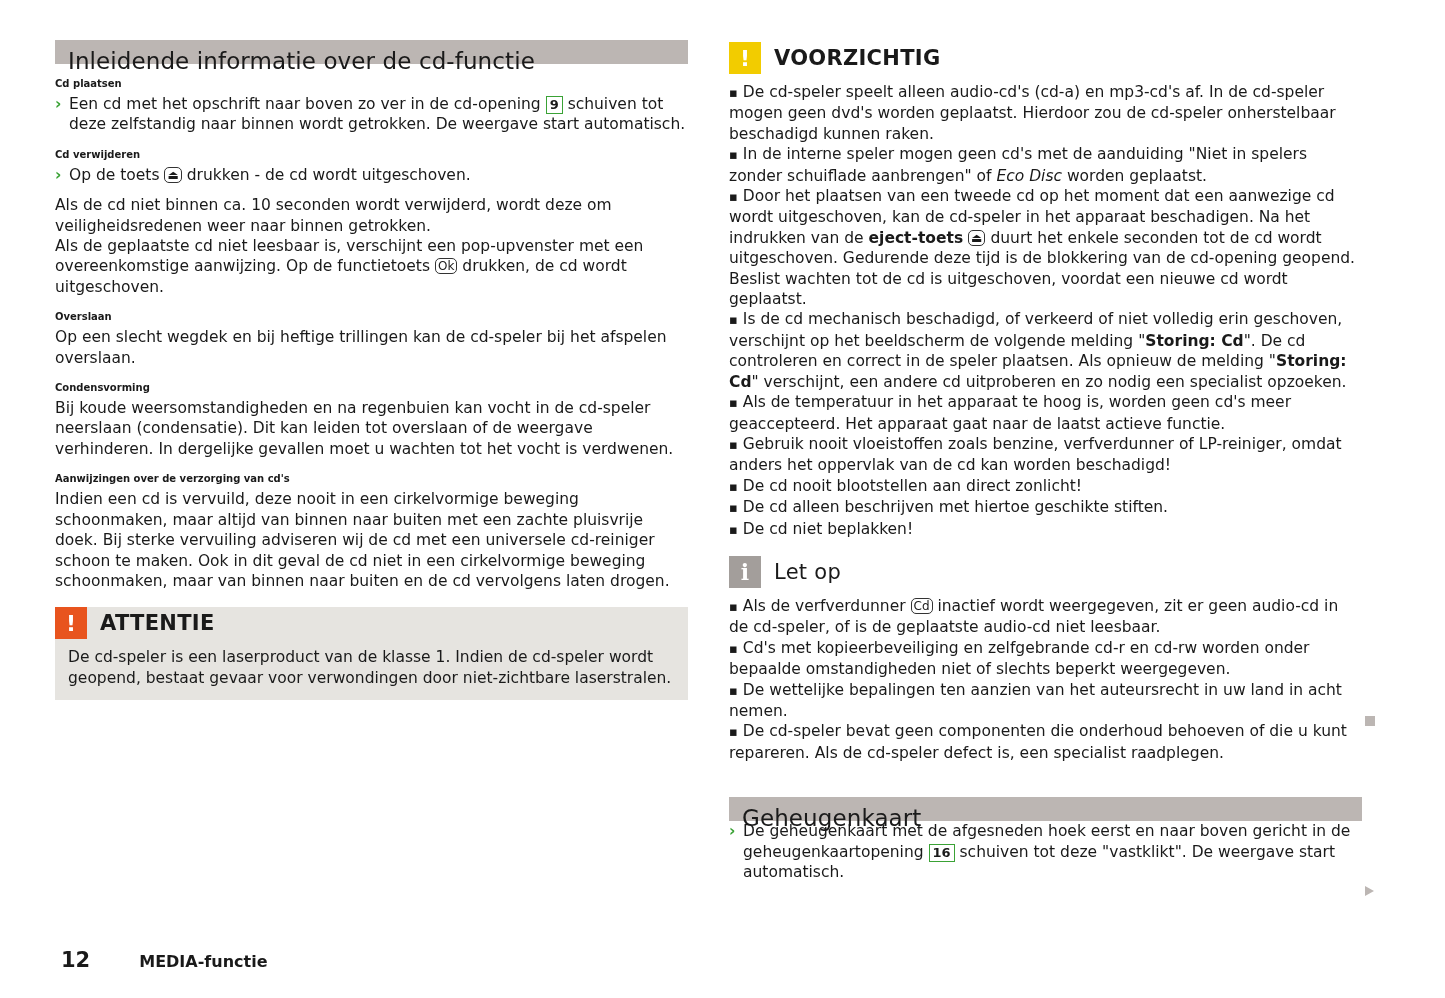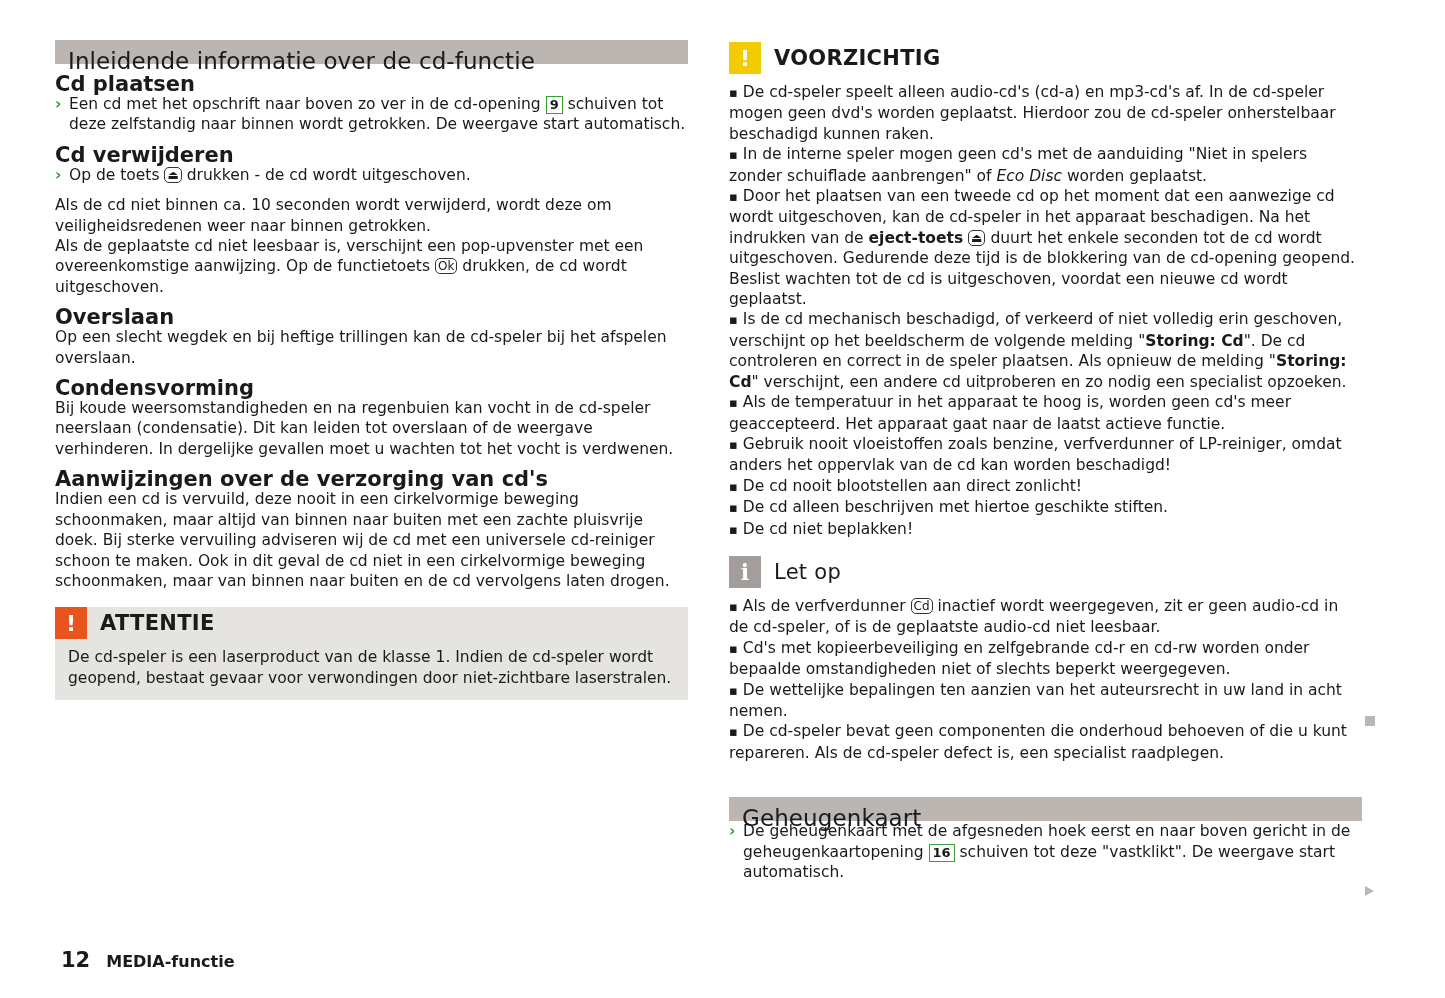--- a/index.html
+++ b/index.html
@@ -3,41 +3,41 @@
 <meta charset="utf-8">
 <style>
   html, body { margin:0; padding:0; background:#ffffff; }
   body { width:1445px; height:998px; position:relative; overflow:hidden;
          font-family:"DejaVu Sans", "Liberation Sans", sans-serif; color:#1a1a1a; }
   .col { position:absolute; top:40px; }
   .col-left { left:55px; width:633px; }
   .col-right { left:729px; width:633px; }
   .sec-title { background:#bcb6b3; height:24px; box-sizing:border-box; padding:6px 13px;
                font-size:23px; font-weight:normal; letter-spacing:0.1px; line-height:30px; }
-  .sub { font-weight:bold; font-size:21px; line-height:20px; margin-top:10px; }
+  .sub { font-weight:bold; font-size:10px; line-height:20px; margin-top:10px; }
   p { margin:0; font-size:15.5px; line-height:20.4px; }
   .step { position:relative; padding-left:14px; }
   .step .chev { position:absolute; left:0; top:0; color:#3aa235; font-weight:bold; }
   .gap { height:10px; }
   .key { display:inline-block; border:1.3px solid #333; border-radius:5px; padding:0 2px;
          font-size:12px; line-height:15px; height:16px; vertical-align:1px; min-width:14px; text-align:center; box-sizing:border-box; }
   .ref { display:inline-block; border:1.5px solid #3aa235; padding:0 3px; font-weight:bold;
          font-size:13px; line-height:16px; height:18px; vertical-align:0px; box-sizing:border-box; }
   .warn-box { background:#e6e4e0; margin-top:16px; padding-bottom:12px; }
   .warn-head { display:flex; align-items:center; height:32px; }
   .warn-icon { width:32px; height:32px; display:flex; align-items:center; justify-content:center;
                color:#fff; font-weight:bold; font-size:22px; }
   .warn-label { margin-left:13px; font-size:21px; font-weight:bold; letter-spacing:0.3px; }
   .warn-text { padding:8px 13px 0 13px; }
   .notice-head { display:flex; align-items:center; height:32px; }
   .bul::before { content:"\25AA"; margin-right:5px; font-size:13px; }
   .end-mark { position:absolute; width:10px; height:10px; background:#bcb6b3; }
   .footer { position:absolute; left:61px; top:948px; display:flex; align-items:baseline; }
   .pagenum { font-size:21px; font-weight:bold; }
-  .chapter { font-size:16px; font-weight:bold; margin-left:16px; }
+  .chapter { font-size:16px; font-weight:bold; margin-left:49px; }
   b { font-weight:bold; }
 </style>
 </head>
 <body>
 
 <div class="col col-left">
   <div class="sec-title">Inleidende informatie over de cd-functie</div>
 
   <div class="sub">Cd plaatsen</div>
   <p class="step">

